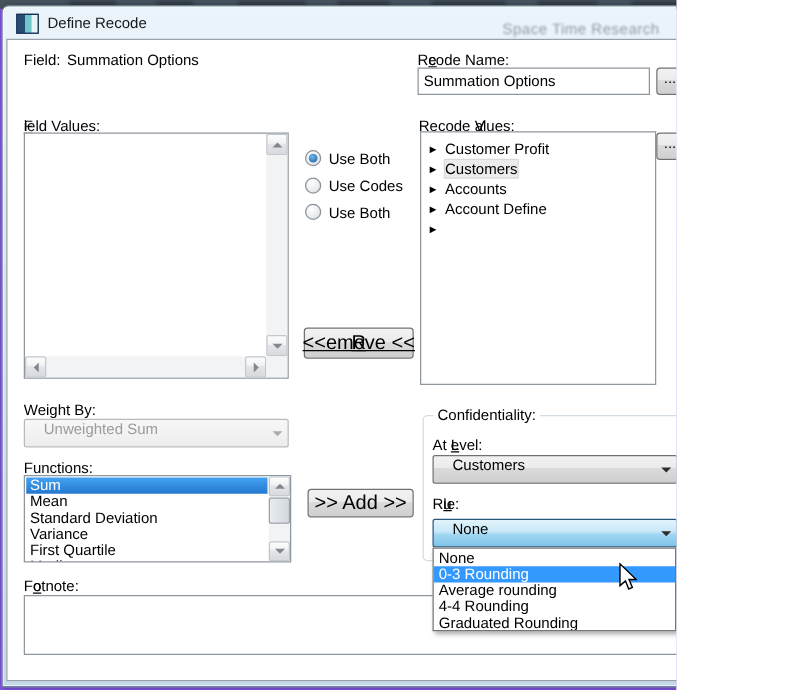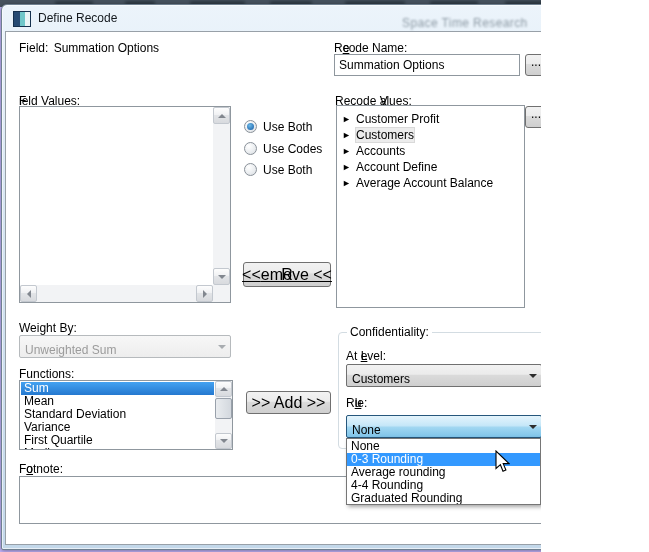--- a/index.html
+++ b/index.html
@@ -1,17 +1,17 @@
 <!DOCTYPE html>
 <html><head>
 <meta charset="utf-8">
 <style>
   html,body{margin:0;padding:0;}
   body{width:649px;height:552px;font-family:"Liberation Sans",sans-serif;}
-  .screen{position:relative;width:541px;height:552px;background:#c4b5fd;overflow:hidden;}
+  .screen{position:relative;width:541px;height:552px;background:#8b5cf6;overflow:hidden;}
 
   
   .bg-strip{position:absolute;left:0;top:0;width:649px;height:7px;background:#46525e;overflow:hidden;}
   .bg-strip .blob{position:absolute;top:1px;height:5px;background:#2e3943;filter:blur(1.5px);border-radius:2px;}
 
   
   .dialog{position:absolute;left:1px;top:4px;width:645px;height:544px;
     background:linear-gradient(180deg,#ecf4fb 0%,#d6e5f2 40%,#c3d8ea 100%);
     border:1px solid #6f8090;border-radius:6px 6px 2px 2px;
     box-shadow:inset 0 0 0 1px rgba(255,255,255,.6),0 1px 4px rgba(0,0,0,.4);}
@@ -70,23 +70,23 @@
   .tree-row{display:flex;align-items:center;height:16px;left:0;right:0;padding-left:5px;gap:6px;cursor:default;}
   .tree-row .exp{position:static;font-size:9px;line-height:9px;color:#000;width:8px;}
   .tree-row .tl{position:static;font-size:12px;white-space:nowrap;}
   .tree-row.sel .tl{background:#ececec;box-shadow:0 0 0 1px #d9d9d9;}
 
   
   .li-row{left:1px;right:18px;height:13px;line-height:13px;font-size:12px;padding-left:3px;white-space:nowrap;}
   .li-row.sel{background:linear-gradient(180deg,#44a2f1 0%,#2478cf 100%);color:#fff;}
 
   
-  .combo{display:flex;align-items:flex-end;border:1px solid #707070;border-radius:2px;
+  .combo{display:flex;align-items:flex-start;border:1px solid #707070;border-radius:2px;
     background:linear-gradient(180deg,#f2f2f2 0%,#ebebeb 45%,#dbdbdb 46%,#cfcfcf 100%);
-    font-size:12px;padding-left:5px;cursor:pointer;}
+    font-size:12px;padding-left:15px;cursor:pointer;}
   .combo .cval{position:static;white-space:nowrap;}
   .combo .arr{position:absolute;right:0;top:0;bottom:0;width:17px;display:flex;align-items:center;justify-content:center;}
   .combo .arr .tri.down{border-top-color:#2d2d2d;}
   .combo.disabled{border-color:#b6babd;background:linear-gradient(180deg,#f7f7f7,#ededed);color:#9b9b9b;cursor:default;}
   .combo.disabled .arr .tri.down{border-top-color:#a8acb0;}
   .combo.hot{border-color:#26577c;
     background:linear-gradient(180deg,#e4f4fc 0%,#c6e7f8 45%,#a0d6f1 55%,#7fc4e9 100%);}
 
   
   .groupbox{border:1px solid #d3dce2;border-radius:4px;}
@@ -195,21 +195,20 @@
         <div class="tree-row" style="top:37px;">
           <span class="exp">►</span>
           <span class="tl">Accounts</span>
         </div>
         <div class="tree-row" style="top:53px;">
           <span class="exp">►</span>
           <span class="tl">Account Define</span>
         </div>
         <div class="tree-row" style="top:69px;">
           <span class="exp">►</span>
-          <span class="tl">Average Account Balance</span>
         </div>
       </div>
       <div class="btn dots" style="left:519px;top:74px;width:22px;height:22px;">...</div>
 
       <div class="lbl" style="left:13px;top:289px;">Weight By:</div>
       <div class="combo disabled" style="left:13px;top:303px;width:212px;height:23px;">
         <span class="cval">Unweighted Sum</span>
         <span class="arr">
             <span class="tri down"></span>
           </span>

